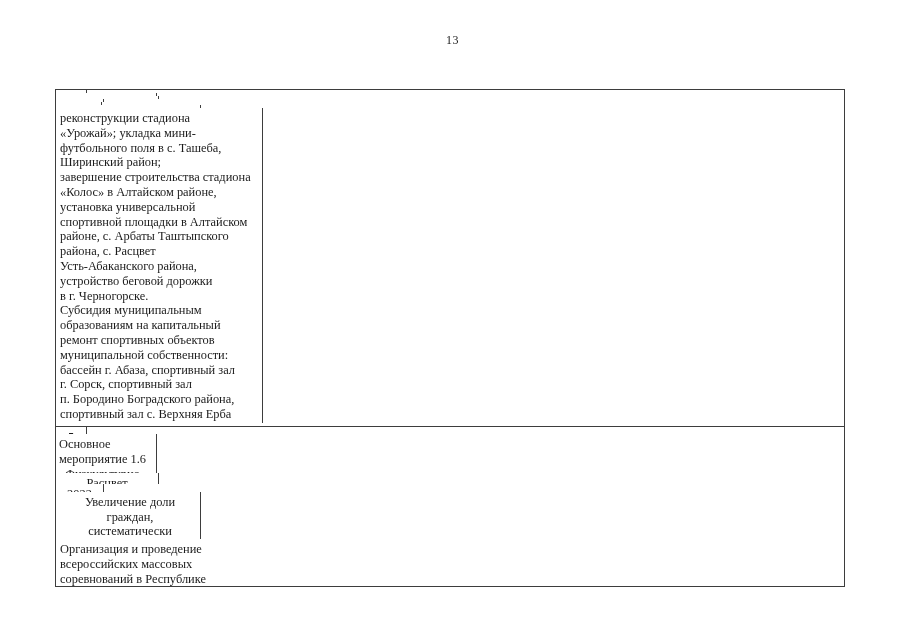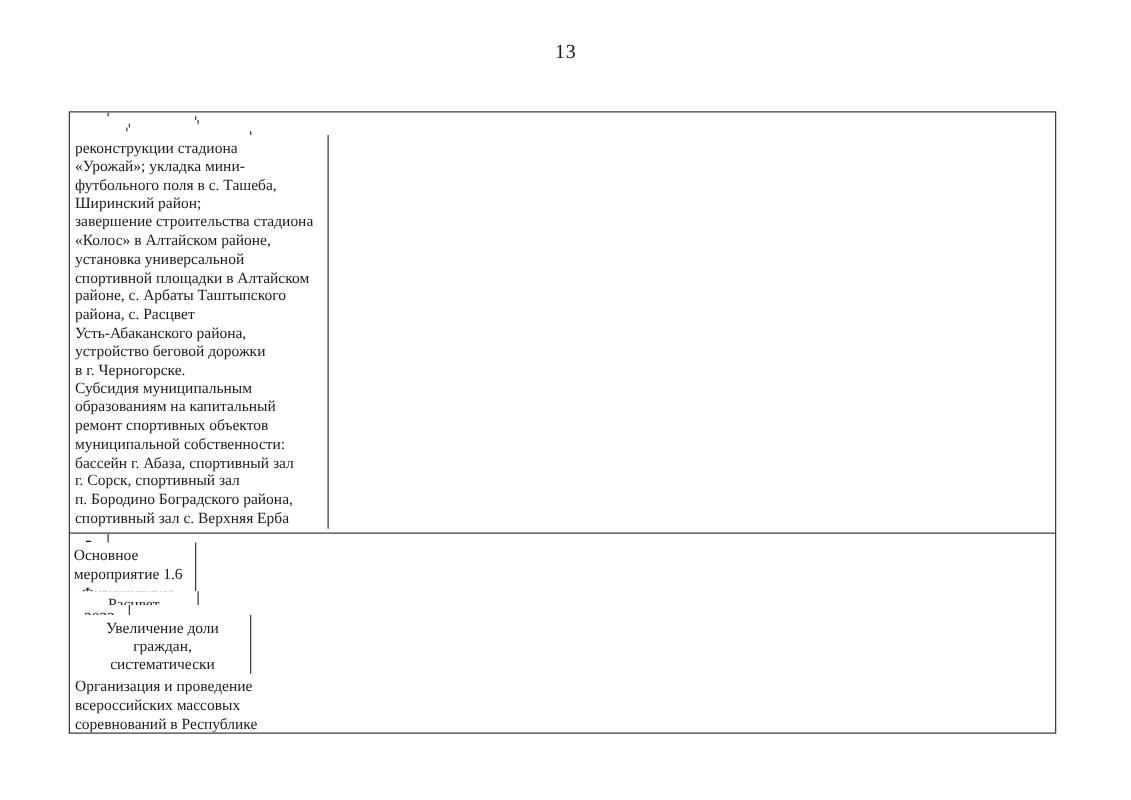--- a/index.html
+++ b/index.html
@@ -10,21 +10,21 @@
     color: #1b1b1b;
     position: relative;
     overflow: hidden;
   }
   .page-number {
     position: absolute;
     top: 33px;
     left: 0;
     width: 905px;
     text-align: center;
-    font-size: 16px;
+    font-size: 12px;
     letter-spacing: 0.5px;
     font-family: Liberation Serif, serif;
   }
   .doc-table {
     position: absolute;
     left: 55px;
     top: 89px;
     width: 790px;
     height: 498px;
     border: 1px solid #3d3d3d;

